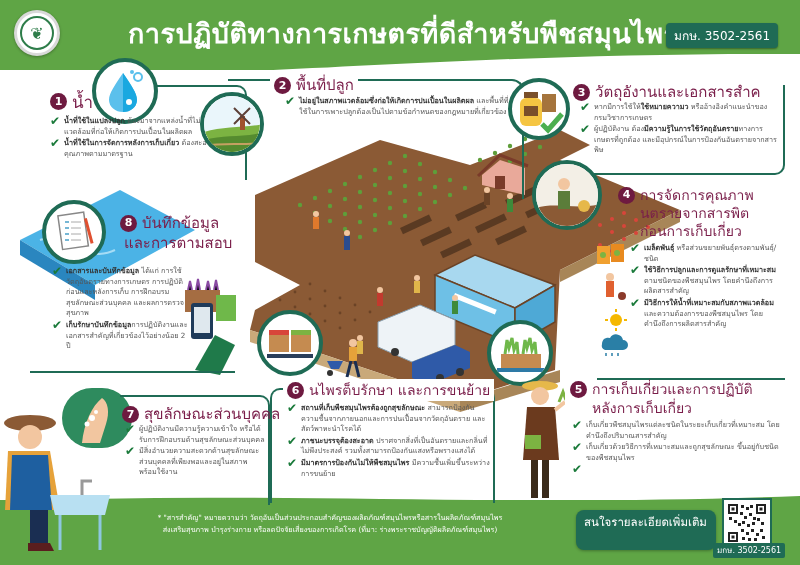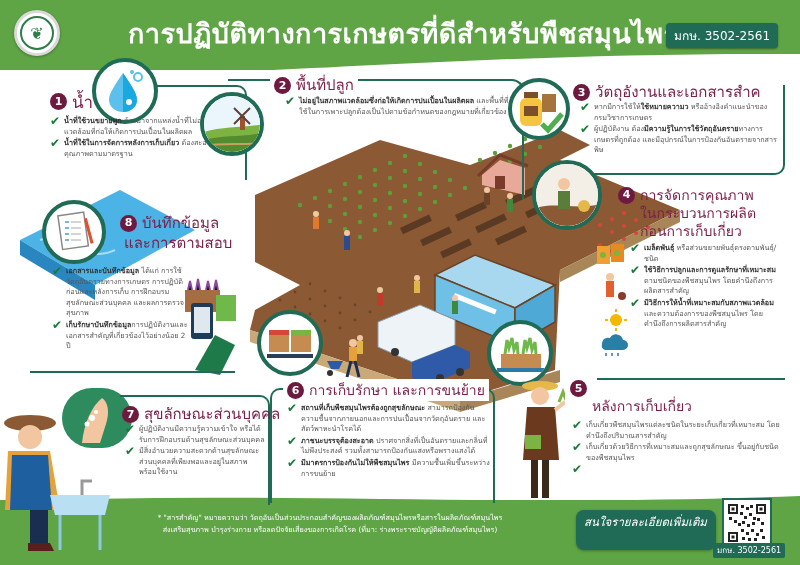--- a/index.html
+++ b/index.html
@@ -15,21 +15,21 @@
 .std-badge{position:absolute;left:666px;top:23px;padding:3px 8px;background:#1f6b55;border-radius:4px;color:#fff;font-size:12px;box-shadow:0 1px 2px rgba(0,0,0,.4)}
 .circle{position:absolute;border-radius:50%;border:4px solid #1f6b55;background:#fff;overflow:hidden}
 .frame{position:absolute;border:2px solid #1f6b55;border-radius:10px}
 .sec-title{position:absolute;color:#7a1e4a;white-space:nowrap;display:flex;align-items:center;gap:5px}
 .num{display:inline-flex;width:17px;height:17px;border-radius:50%;background:#6e1a40;color:#fff;font-size:11px;font-weight:bold;align-items:center;justify-content:center;flex:none}
 .items{position:absolute;font-size:7.2px;line-height:10.6px;color:#555}
 .item{position:relative;padding-left:14px;margin-bottom:1px}
 .check{position:absolute;left:0;top:0;color:#1a7a3a;font-size:12px;font-weight:bold;line-height:11px}
 .b{font-weight:bold;color:#333}
 .footnote{position:absolute;left:115px;top:512px;width:430px;text-align:center;color:#fff;font-size:7.2px;line-height:12px}
-.qr-box{position:absolute;left:576px;top:510px;width:140px;height:40px;background:#1f6b55;border-radius:8px;color:#fff;font-style:italic;font-size:11.5px;line-height:15px;padding:5px 8px;box-shadow:0 1px 3px rgba(0,0,0,.3)}
+.qr-box{position:absolute;left:576px;top:510px;width:140px;height:40px;background:#1f6b55;border-radius:8px;color:#fff;font-size:11.5px;line-height:15px;padding:5px 8px;box-shadow:0 1px 3px rgba(0,0,0,.3)}
 .qr{position:absolute;left:722px;top:498px;width:50px;height:50px;background:#fff;padding:4px;border:2px solid #1f6b55}
 .qr-small{position:absolute;left:713px;top:543px;padding:1px 4px;background:#1f6b55;color:#fff;font-size:8px;border-radius:2px}
 </style>
 </head>
 <body>
 
 <div class="topband"></div>
 <svg class="topwave" viewBox="0 0 800 40" preserveAspectRatio="none">
   <path d="M0,18 C200,34 420,0 800,2 L800,40 L0,40 Z" fill="#ffffff"></path>
 </svg>
@@ -199,21 +199,21 @@
     <circle cx="27" cy="3" r="2" fill="#5bc0ec"></circle>
     <circle cx="24" cy="33" r="3" fill="#fff"></circle>
   </svg>
 </div>
 <div class="frame" style="left:155px;top:85px;width:92px;height:95px;border-left:none;border-bottom:none;border-radius:0 10px 0 0"></div>
 <div class="sec-title" style="left:50px;top:88px;font-size:17px">
   <span class="num">1</span>
   <span>น้ำ</span>
 </div>
 <div class="items" style="left:50px;top:116px;width:190px">
-  <div class="item"><span class="check">✔</span><span class="b">น้ำที่ใช้วนขยายพูก</span><span> ต้องมาจากแหล่งน้ำที่ไม่อยู่ในสภาพแวดล้อมที่ก่อให้เกิดการปนเปื้อนในผลิตผล</span></div>
+  <div class="item"><span class="check">✔</span><span class="b">น้ำที่ใช้ในแปลงปลูก</span><span> ต้องมาจากแหล่งน้ำที่ไม่อยู่ในสภาพแวดล้อมที่ก่อให้เกิดการปนเปื้อนในผลิตผล</span></div>
   <div class="item"><span class="check">✔</span><span class="b">น้ำที่ใช้ในการจัดการหลังการเก็บเกี่ยว</span><span> ต้องสะอาด มีคุณภาพตามมาตรฐาน</span></div>
 </div>
 
 <div class="circle" style="left:200px;top:92px;width:64px;height:64px">
   <svg width="60" height="60" viewBox="0 0 60 60">
     <rect width="60" height="60" fill="#eaf6fb"></rect>
     <path d="M0,36 C20,30 40,32 60,28 L60,60 L0,60 Z" fill="#7cb342"></path>
     <path d="M0,44 C20,38 40,42 60,36 L60,60 L0,60 Z" fill="#558b2f"></path>
     <path d="M0,50 C20,46 40,50 60,46" stroke="#c5a062" stroke-width="2" fill="none"></path>
     <rect x="36" y="20" width="5" height="14" fill="#a0522d"></rect>
@@ -256,21 +256,21 @@
     <rect x="22" y="27" width="12" height="18" fill="#5b7d3a"></rect>
     <circle cx="48" cy="42" r="6" fill="#e6b84a"></circle>
   </svg>
 </div>
 <div class="frame" style="left:597px;top:185px;width:188px;height:195px;border-left:none;border-top:none;border-right:none;border-radius:0"></div>
 <div class="sec-title" style="left:618px;top:186px;font-size:14px;flex-direction:column;align-items:flex-start;gap:0;line-height:18px">
   <div style="display:flex;gap:5px;align-items:center">
       <span class="num">4</span>
       <span>การจัดการคุณภาพ</span>
     </div>
-  <div style="padding-left:22px">ในกระบวนการผลิต</div>
+  <div style="padding-left:22px">นตรายจากสารพิต</div>
   <div style="padding-left:22px">ก่อนการเก็บเกี่ยว</div>
 </div>
 <svg style="position:absolute;left:595px;top:240px" width="32" height="28" viewBox="0 0 32 28">
   <rect x="2" y="6" width="13" height="18" fill="#f0a030"></rect>
     <rect x="16" y="4" width="13" height="18" fill="#e88a20"></rect>
   <circle cx="8" cy="15" r="3" fill="#7cb342"></circle>
     <circle cx="22" cy="13" r="3" fill="#7cb342"></circle>
 </svg>
 <svg style="position:absolute;left:600px;top:272px" width="28" height="30" viewBox="0 0 28 30">
   <circle cx="10" cy="5" r="4" fill="#f2c6a0"></circle>
@@ -357,21 +357,21 @@
 <svg style="position:absolute;left:325px;top:335px" width="40" height="45" viewBox="0 0 40 45">
   <circle cx="28" cy="8" r="4" fill="#f2c6a0"></circle>
     <rect x="24" y="12" width="8" height="14" fill="#e6a23a"></rect>
   <path d="M2,26 L18,26 L14,34 L6,34 Z" fill="#2f5aa8"></path>
     <circle cx="5" cy="38" r="3" fill="#333"></circle>
   <path d="M26,26 L22,42 M30,26 L34,42" stroke="#1a2e52" stroke-width="3"></path>
 </svg>
 <div class="frame" style="left:270px;top:388px;width:225px;height:115px;border-bottom:none;border-radius:10px 10px 0 0"></div>
 <div class="sec-title" style="left:283px;top:379px;font-size:14px;background:#fff;padding:0 4px">
   <span class="num">6</span>
-  <span>การเก็บรักษา และการขนย้าย</span>
+  <span>นไพรต็บรักษา และการขนย้าย</span>
 </div>
 <div class="items" style="left:287px;top:403px;width:205px">
   <div class="item"><span class="check">✔</span><span class="b">สถานที่เก็บพืชสมุนไพรต้องถูกสุขลักษณะ</span><span> สามารถป้องกันความชื้นจากภายนอกและการปนเปื้อนจากวัตถุอันตราย และสัตว์พาหะนำโรคได้</span></div>
   <div class="item"><span class="check">✔</span><span class="b">ภาชนะบรรจุต้องสะอาด</span><span> ปราศจากสิ่งที่เป็นอันตรายและกลิ่นที่ไม่พึงประสงค์ รวมทั้งสามารถป้องกันแสงหรือพรางแสงได้</span></div>
   <div class="item"><span class="check">✔</span><span class="b">มีมาตรการป้องกันไม่ให้พืชสมุนไพร</span><span> มีความชื้นเพิ่มขึ้นระหว่างการขนย้าย</span></div>
 </div>
 
 <div class="circle" style="left:487px;top:320px;width:66px;height:66px">
   <svg width="60" height="60" viewBox="0 0 60 60">
     <path d="M14,30 l2,-14 l2,8 l3,-10 l2,12 l3,-8 l1,12" stroke="#6fb84a" stroke-width="3" fill="none"></path>
@@ -387,20 +387,21 @@
   <path d="M12,27 L40,27 L44,80 L8,80 Z" fill="#6b3a1e"></path>
   <rect x="10" y="55" width="16" height="14" fill="#7cb342"></rect>
   <rect x="16" y="80" width="7" height="38" fill="#3a2a1a"></rect>
     <rect x="27" y="80" width="7" height="38" fill="#3a2a1a"></rect>
   <path d="M40,30 L50,22" stroke="#f2c6a0" stroke-width="4"></path>
   <path d="M44,22 l4,-10 l3,8" stroke="#7cb342" stroke-width="3" fill="none"></path>
 </svg>
 <div class="sec-title" style="left:570px;top:380px;font-size:14px;flex-direction:column;align-items:flex-start;gap:0;line-height:19px">
   <div style="display:flex;gap:5px;align-items:center">
       <span class="num">5</span>
+      <span>การเก็บเกี่ยวและการปฏิบัติ</span>
     </div>
   <div style="padding-left:22px">หลังการเก็บเกี่ยว</div>
 </div>
 <div class="items" style="left:572px;top:420px;width:215px">
   <div class="item"><span class="check">✔</span><span>เก็บเกี่ยวพืชสมุนไพรแต่ละชนิดในระยะเก็บเกี่ยวที่เหมาะสม โดยคำนึงถึงปริมาณสารสำคัญ</span></div>
   <div class="item"><span class="check">✔</span><span>เก็บเกี่ยวด้วยวิธีการที่เหมาะสมและถูกสุขลักษณะ ขึ้นอยู่กับชนิดของพืชสมุนไพร</span></div>
   <div class="item"><span class="check">✔</span></div>
 </div>
 
 <div class="footnote">

